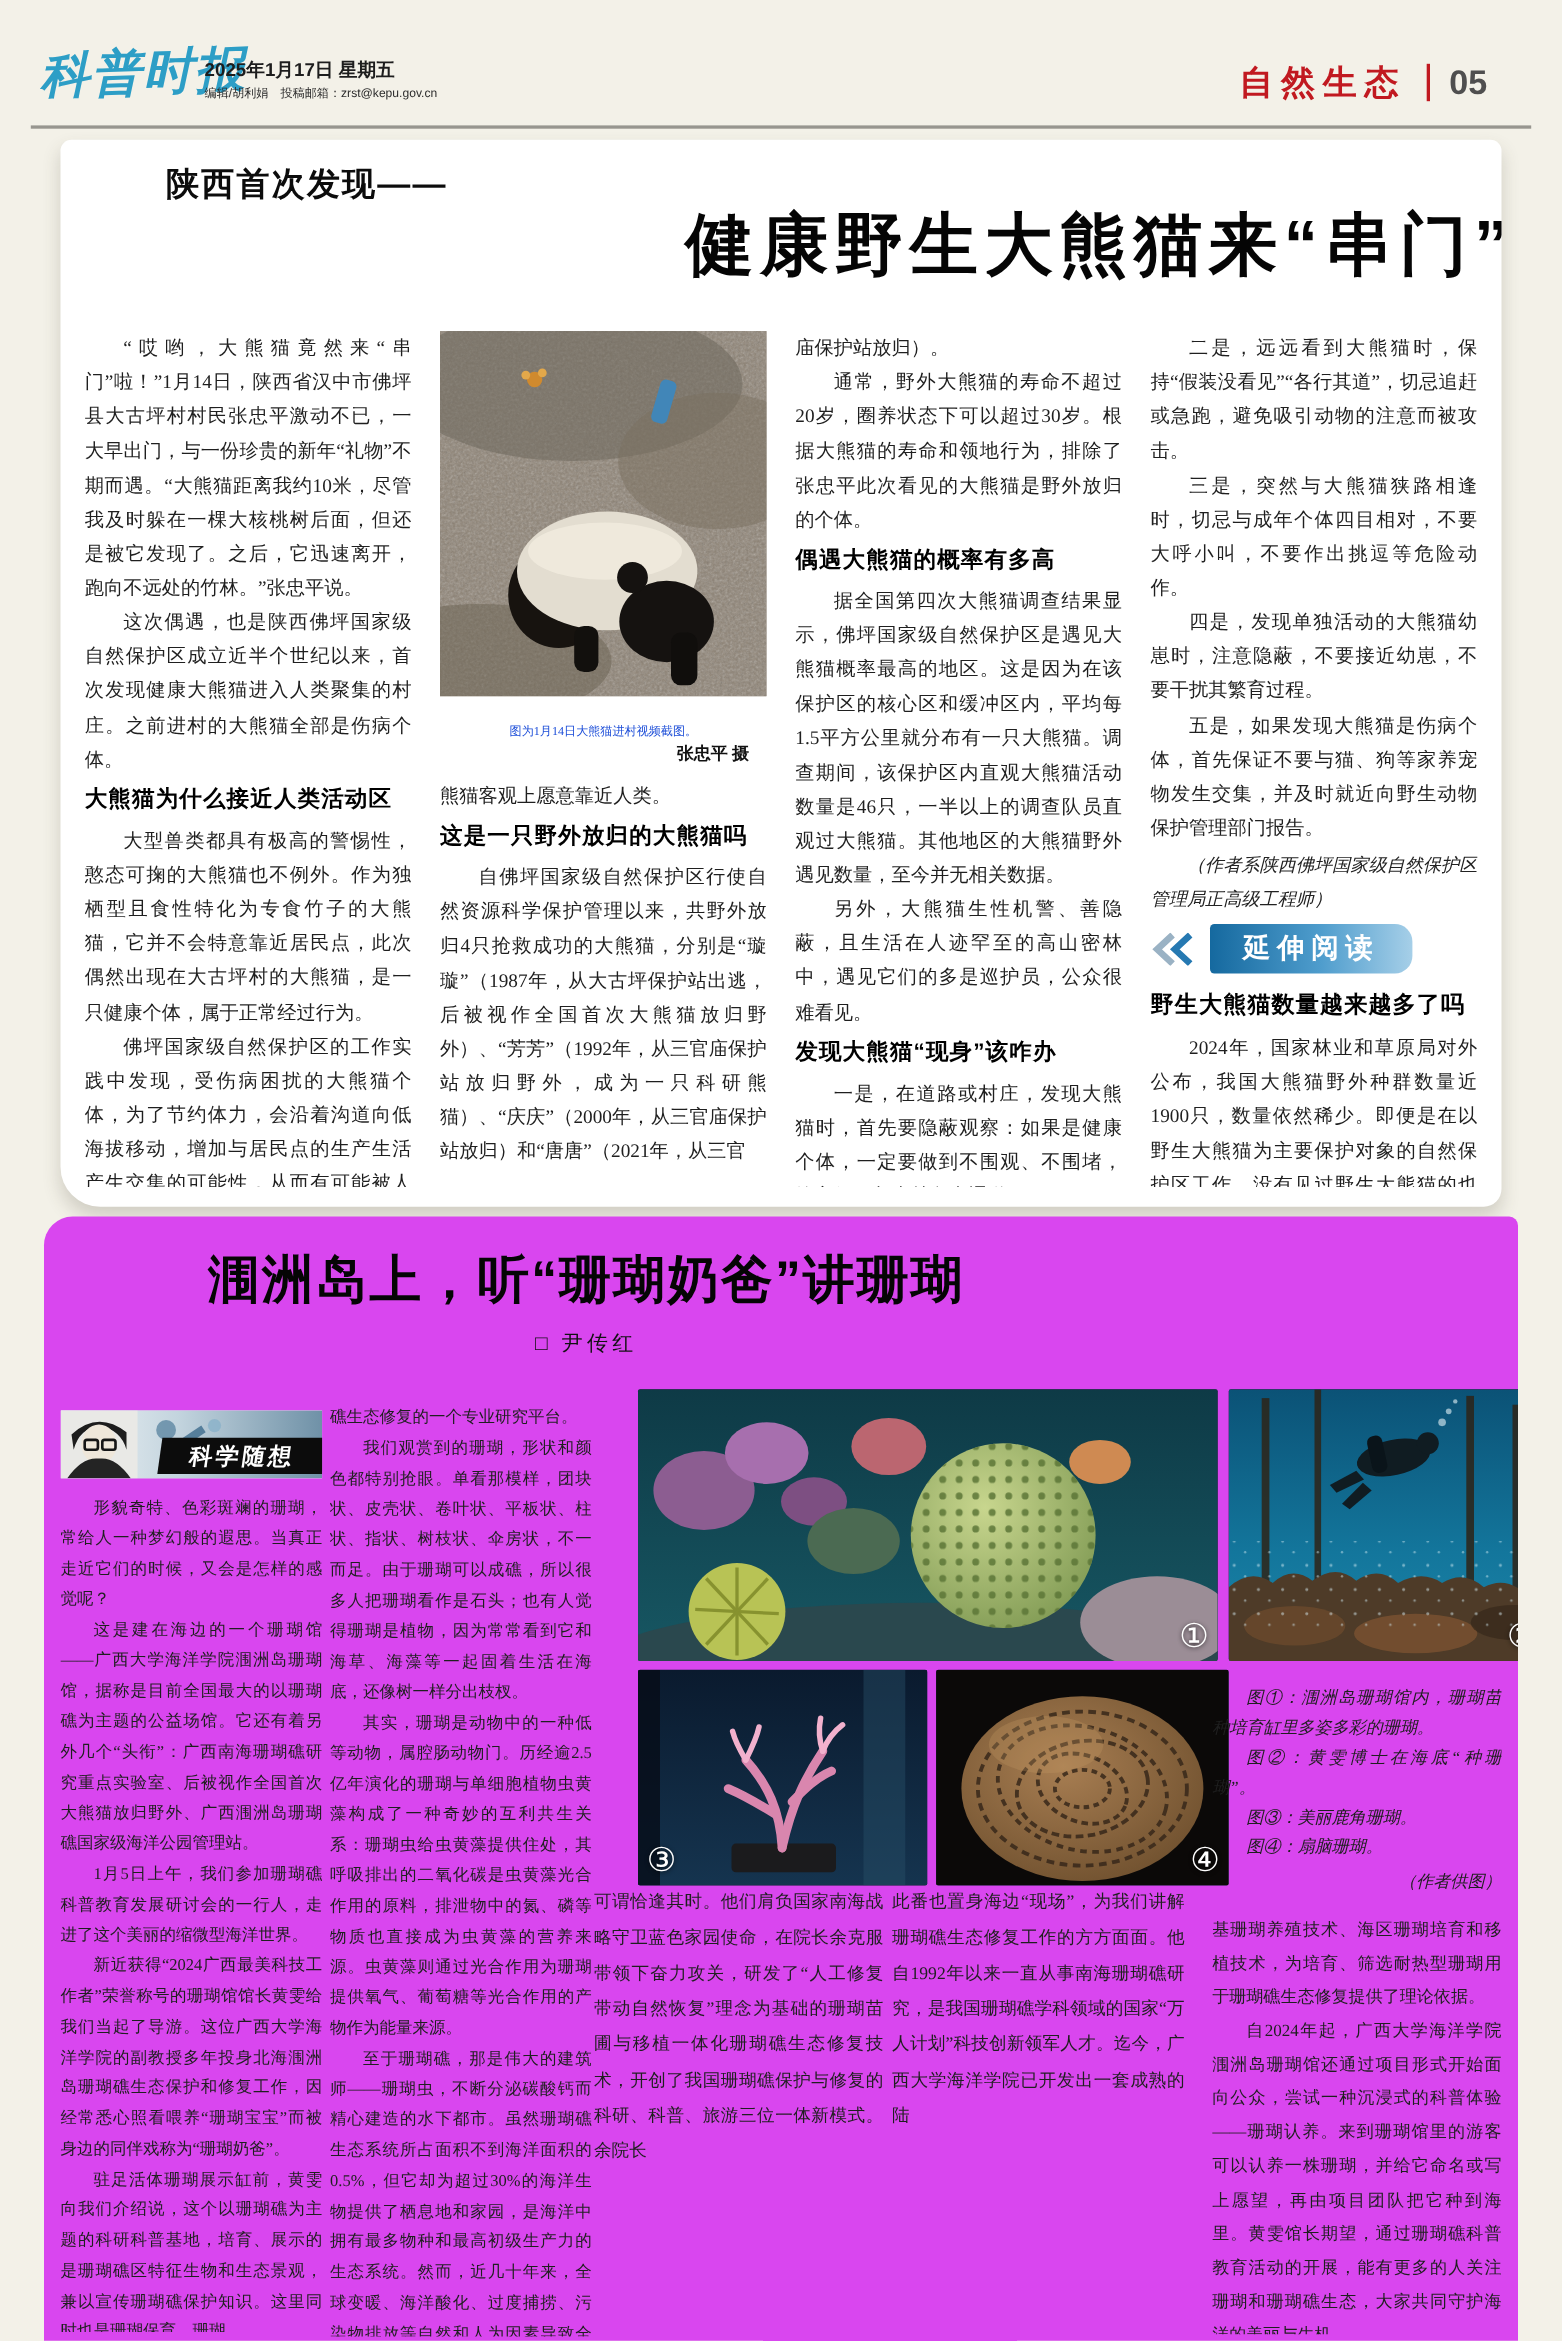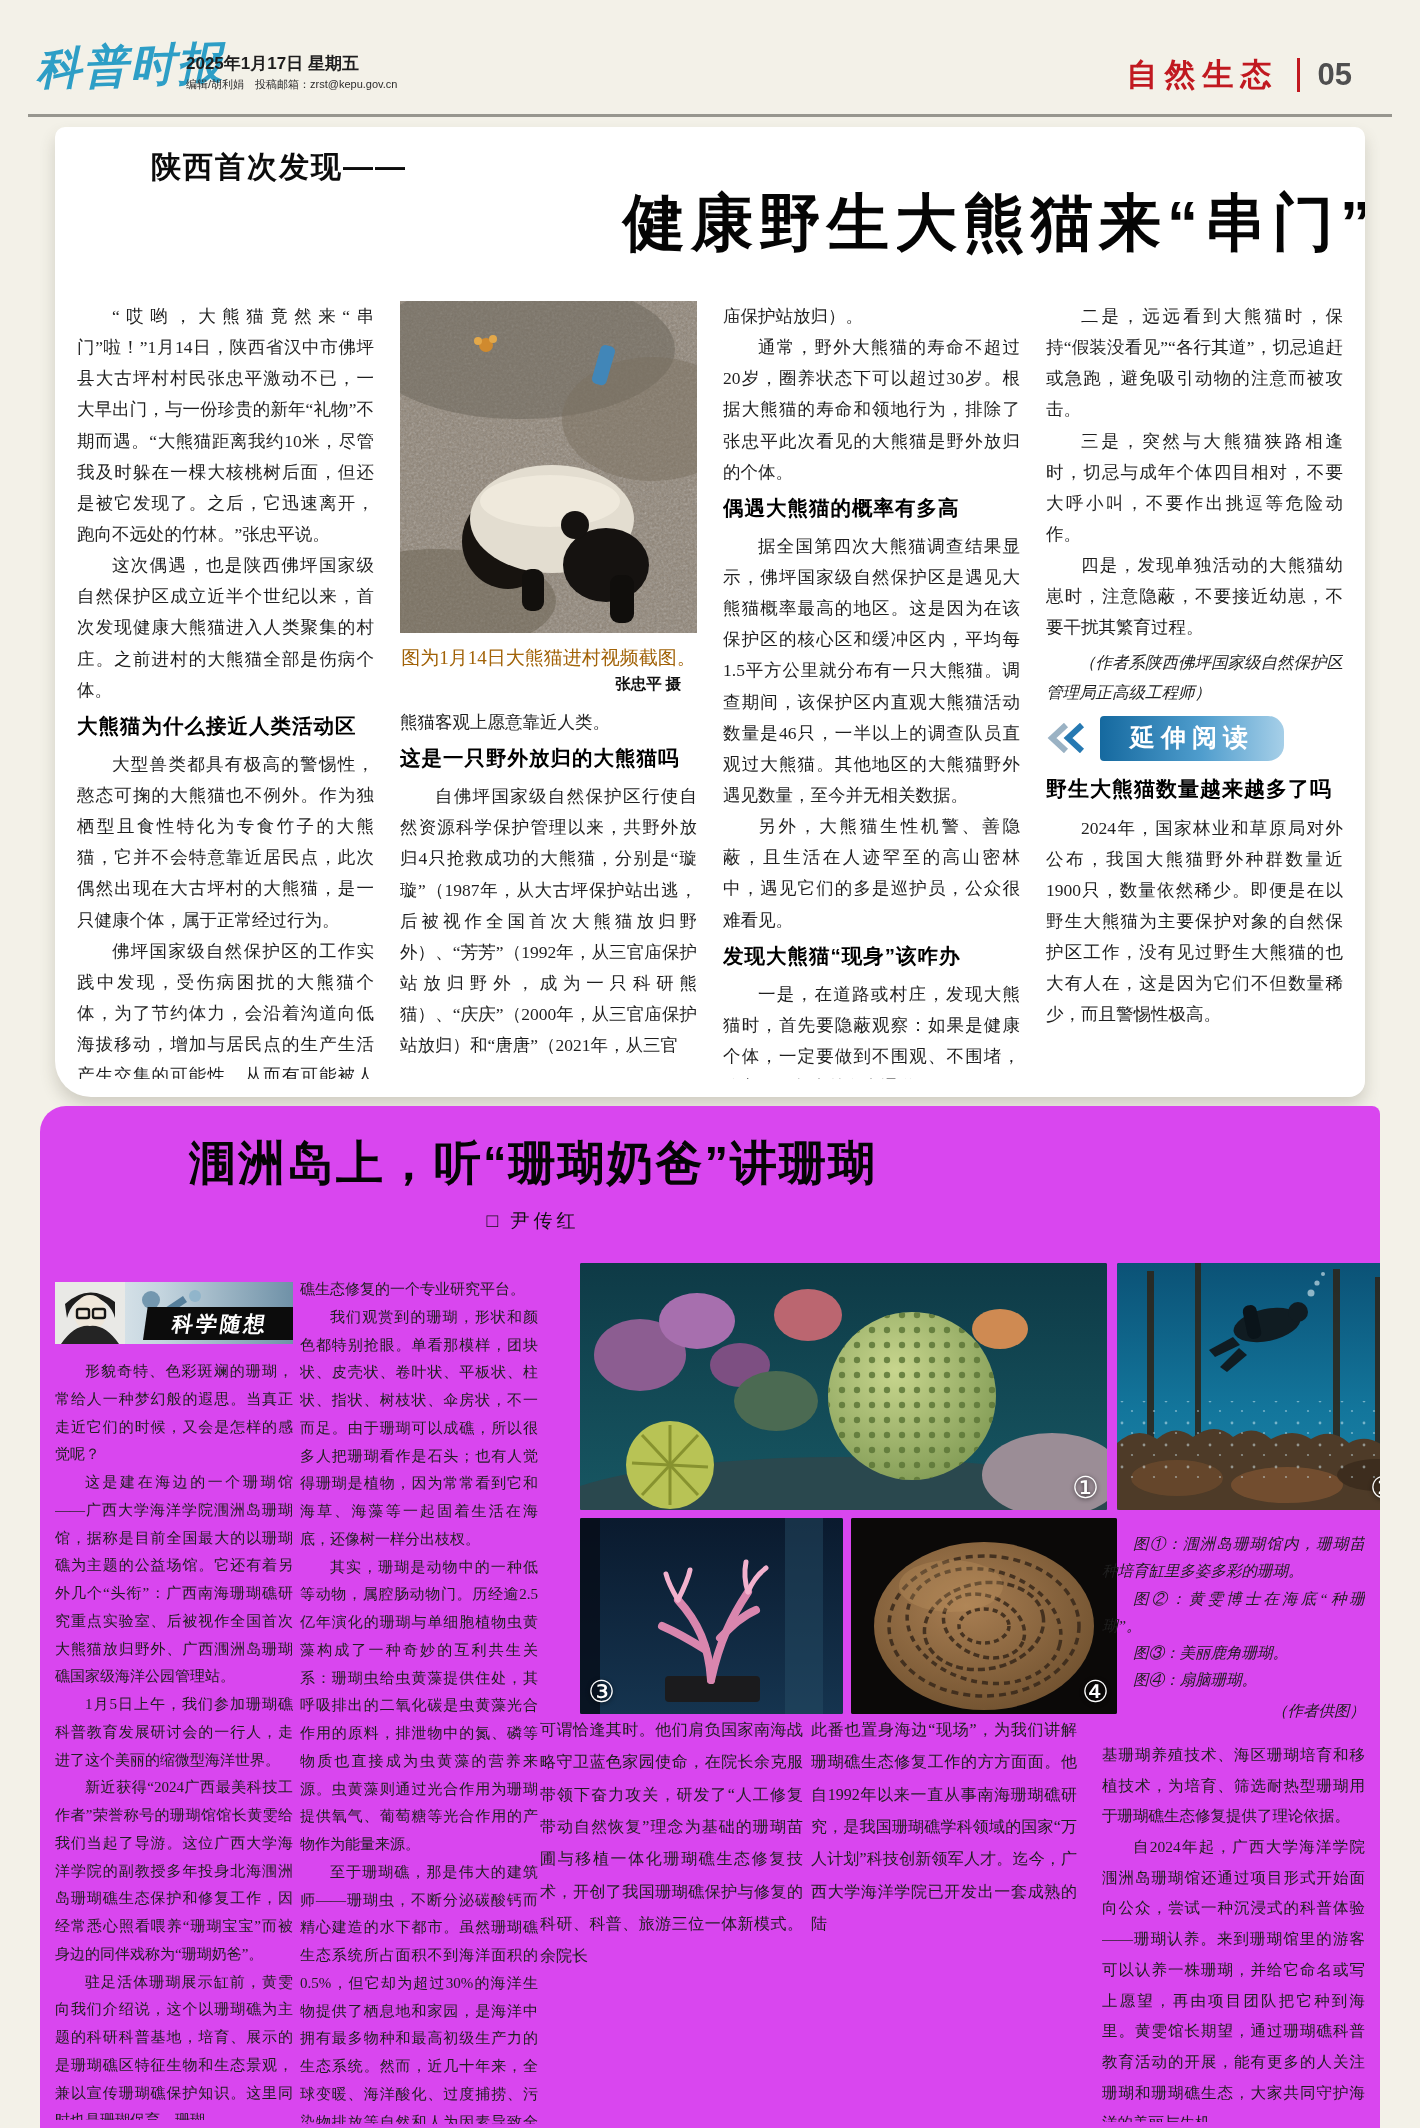--- a/index.html
+++ b/index.html
@@ -33,21 +33,21 @@
   .tcol{flex:1;overflow:hidden}
   .cols1 .body,.cols1 .cont{margin:0;font-family:"Liberation Serif","DejaVu Serif",serif;
     font-size:17.5px;line-height:1.78;text-align:justify;color:#1f1f1f}
   .cols1 .body{text-indent:2em}
   .cols1 .sub{margin:6px 0 9px;font-size:20.5px;font-weight:900;letter-spacing:1px;color:#000;
     font-family:"Liberation Sans","DejaVu Sans",sans-serif}
   .cols1 .author{margin:4px 0 0;font-family:"Liberation Serif",serif;font-style:italic;
     font-size:16.5px;line-height:1.85;text-align:justify;text-indent:2em;color:#222}
   .panda-fig{margin:0;width:100%;height:332px;overflow:hidden;background:#8e8375}
   .panda-fig svg{display:block;width:100%;height:100%}
-  .figcap{margin-top:12px;text-align:center;font-family:"Liberation Serif",serif;font-size:19px;color:#a16207}
+  .figcap{margin-top:24px;text-align:center;font-family:"Liberation Serif",serif;font-size:11px;color:#1d4ed8}
   .figcredit{text-align:right;padding-right:16px;font-size:15.5px;font-weight:bold;
     font-family:"Liberation Serif",serif;margin:3px 0 12px;color:#111}
   .ext-row{display:flex;align-items:center;gap:10px;margin:7px 0 12px}
   .ext-pill{display:inline-block;padding:5px 30px 7px;color:#fff;font-size:25px;font-weight:900;letter-spacing:6px;
     background:linear-gradient(90deg,#15699f,#4f9dcd 55%,#a6cfe8);border-radius:4px 16px 16px 4px}
   .ext-title{margin:14px 0 10px;font-size:21px;font-weight:900;letter-spacing:1px;color:#000;
     font-family:"Liberation Sans",sans-serif}
 
   
   .panel2{position:absolute;left:40px;top:1106px;width:1340px;height:1072px;background:#d946ef;
@@ -157,20 +157,21 @@
           <p class="body">据全国第四次大熊猫调查结果显示，佛坪国家级自然保护区是遇见大熊猫概率最高的地区。这是因为在该保护区的核心区和缓冲区内，平均每1.5平方公里就分布有一只大熊猫。调查期间，该保护区内直观大熊猫活动数量是46只，一半以上的调查队员直观过大熊猫。其他地区的大熊猫野外遇见数量，至今并无相关数据。</p>
           <p class="body">另外，大熊猫生性机警、善隐蔽，且生活在人迹罕至的高山密林中，遇见它们的多是巡护员，公众很难看见。</p>
           <h3 class="sub">发现大熊猫“现身”该咋办</h3>
           <p class="body">一是，在道路或村庄，发现大熊猫时，首先要隐蔽观察：如果是健康个体，一定要做到不围观、不围堵，给它们回归山林留出通道。</p>
         </div>
       <div class="tcol">
         <div>
             <p class="body">二是，远远看到大熊猫时，保持“假装没看见”“各行其道”，切忌追赶或急跑，避免吸引动物的注意而被攻击。</p>
             <p class="body">三是，突然与大熊猫狭路相逢时，切忌与成年个体四目相对，不要大呼小叫，不要作出挑逗等危险动作。</p>
             <p class="body">四是，发现单独活动的大熊猫幼崽时，注意隐蔽，不要接近幼崽，不要干扰其繁育过程。</p>
+            <p class="body">五是，如果发现大熊猫是伤病个体，首先保证不要与猫、狗等家养宠物发生交集，并及时就近向野生动物保护管理部门报告。</p>
             <p class="author">（作者系陕西佛坪国家级自然保护区管理局正高级工程师）</p>
           </div>
         <div class="ext-row">
           <svg width="44" height="30" viewBox="0 0 44 30">
             <path d="M20 2 L6 15 L20 28" stroke="#9ab2c4" stroke-width="6" fill="none"></path>
             <path d="M36 2 L22 15 L36 28" stroke="#2679b2" stroke-width="6" fill="none"></path>
           </svg>
           <span class="ext-pill">延伸阅读</span>
         </div>
         <h3 class="ext-title">野生大熊猫数量越来越多了吗</h3>

